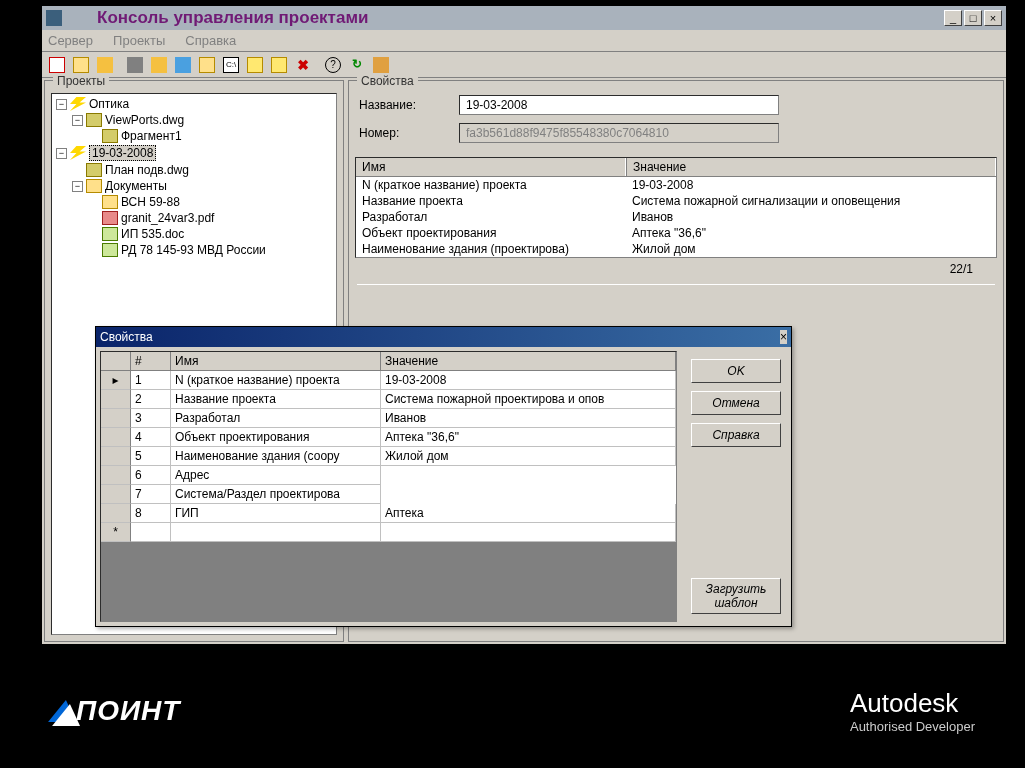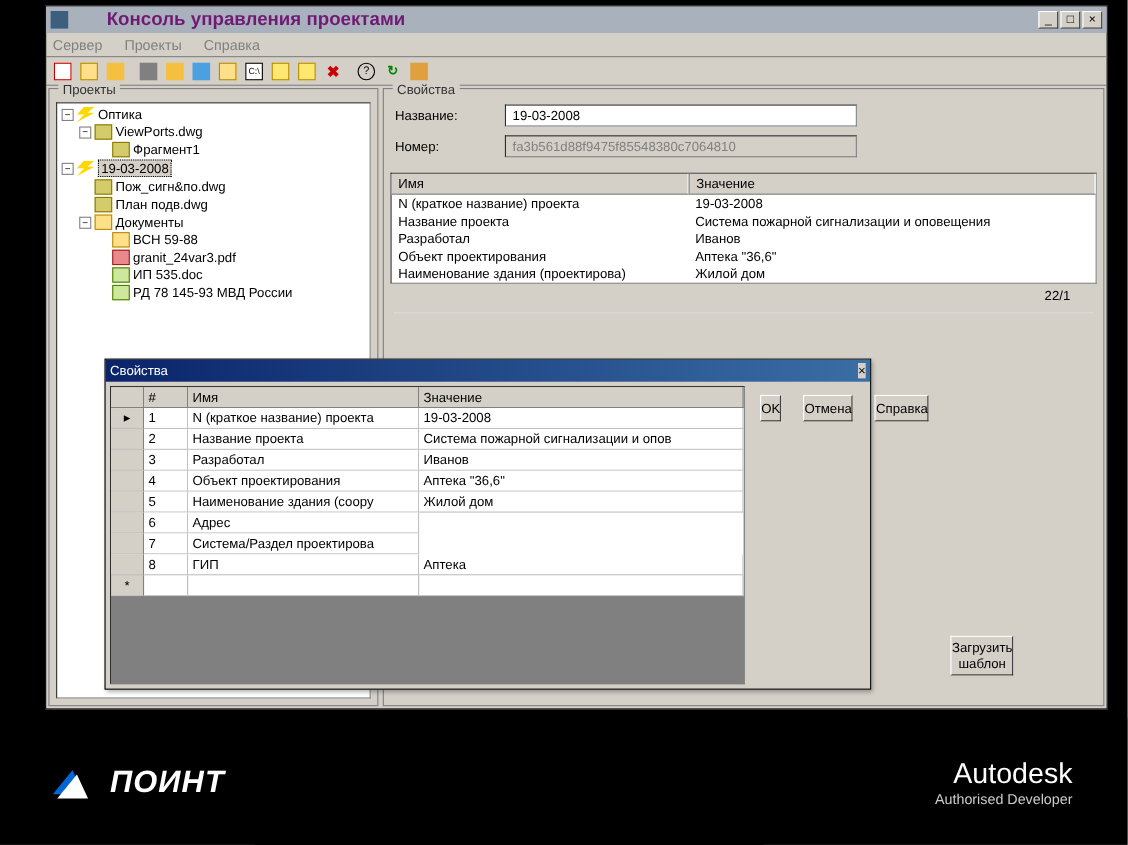--- a/index.html
+++ b/index.html
@@ -135,42 +135,42 @@
 }
 .dg-col-mark { width: 30px; text-align:center; }
 .dg-col-num { width: 40px; }
 .dg-col-name { width: 210px; }
 .dg-col-val { flex: 1; }
 .dg-body { background:#fff; }
 .dg-row { display:flex; }
 .dg-row div { background:#fff; border-bottom:1px solid #c0c0c0; border-right:1px solid #c0c0c0; }
 .dg-row .dg-col-mark { background:#d4d0c8; border-right:1px solid #808080; }
 .dg-filler { flex:1; background:#808080; }
-.dlg-buttons { width: 110px; padding: 12px 10px; display:flex; flex-direction:row; gap:20px; }
+.dlg-buttons { width: 110px; padding: 12px 10px; display:flex; flex-direction:column; gap:8px;font-style:italic; }
 .btn {
   height: 24px; background:#d4d0c8; border:1px solid #fff;
   border-right-color:#404040; border-bottom-color:#404040;
   font-size:12px; text-align:center; line-height:22px;
 }
 .btn.tall { height: 36px; line-height: 14px; padding-top: 3px; margin-top: auto; }
 
 
 .footer {
   position:absolute; left:0; right:0; bottom:0; height:115px;
   background:#000; color:#fff; display:flex; align-items:center;
   padding: 0 50px;
 }
 .logo-point { display:flex; align-items:center; font-size:28px; font-weight:bold; font-style:italic; letter-spacing:1px; }
 .logo-point .tri {
   width: 0; height: 0; border-left: 14px solid transparent; border-right: 14px solid transparent;
   border-bottom: 22px solid #0066d6; margin-right: -6px; display:inline-block;
   transform: skewX(-10deg);
 }
 .logo-point .tri2 { border-bottom-color:#fff; margin-left:-18px; margin-top:8px; }
-.logo-autodesk { margin-left:auto; text-align:right; }
+.logo-autodesk { margin-left:auto; }
 .logo-autodesk .ad1 { font-size:26px; font-weight:normal; }
 .logo-autodesk .ad2 { font-size:13px; color:#ccc; }
 </style>
 </head>
 <body>
 
 <div class="app-window">
   <div class="titlebar">
     <div class="ticon"></div>
     <div class="title">Консоль управления проектами</div>
@@ -248,24 +248,20 @@
             <span class="tn-icon ic-file"></span>
             <span class="tn-label">Фрагмент1</span>
           </div>
         <div class="tree-node" style="padding-left:2px">
             <span class="exp">−</span>
             <span class="tn-icon ic-bolt"></span>
             <span class="tn-label tn-selected">19-03-2008</span>
           </div>
         <div class="tree-node" style="padding-left:32px">
             <span class="tn-icon ic-file"></span>
-            <span class="tn-label">Пож_сигн&amp;по.dwg</span>
-          </div>
-        <div class="tree-node" style="padding-left:32px">
-            <span class="tn-icon ic-file"></span>
             <span class="tn-label">План подв.dwg</span>
           </div>
         <div class="tree-node" style="padding-left:18px">
             <span class="exp">−</span>
             <span class="tn-icon ic-folder"></span>
             <span class="tn-label">Документы</span>
           </div>
         <div class="tree-node" style="padding-left:48px">
             <span class="tn-icon ic-folder"></span>
             <span class="tn-label">ВСН 59-88</span>
@@ -351,21 +347,21 @@
             <div class="dg-row">
               <div class="dg-col-mark">▸</div>
               <div class="dg-col-num">1</div>
               <div class="dg-col-name">N (краткое название) проекта</div>
               <div class="dg-col-val">19-03-2008</div>
             </div>
             <div class="dg-row">
               <div class="dg-col-mark">&nbsp;</div>
               <div class="dg-col-num">2</div>
               <div class="dg-col-name">Название проекта</div>
-              <div class="dg-col-val">Система пожарной сигнализации и опов</div>
+              <div class="dg-col-val">Система пожарной проектирова и опов</div>
             </div>
             <div class="dg-row">
               <div class="dg-col-mark">&nbsp;</div>
               <div class="dg-col-num">3</div>
               <div class="dg-col-name">Разработал</div>
               <div class="dg-col-val">Иванов</div>
             </div>
             <div class="dg-row">
               <div class="dg-col-mark">&nbsp;</div>
               <div class="dg-col-num">4</div>
@@ -410,19 +406,19 @@
       <div class="btn">Справка</div>
       <div class="btn tall">Загрузить шаблон</div>
     </div>
   </div>
 </div>
 
 <div class="footer">
   <div class="logo-point">
     <span class="tri"></span>
       <span class="tri tri2"></span>
-    <span style="margin-left:24px">ПОИНТ</span>
+    <span style="margin-left:0">ПОИНТ</span>
   </div>
   <div class="logo-autodesk">
     <div class="ad1">Autodesk</div>
     <div class="ad2">Authorised Developer</div>
   </div>
 </div>
 
 </body></html>

